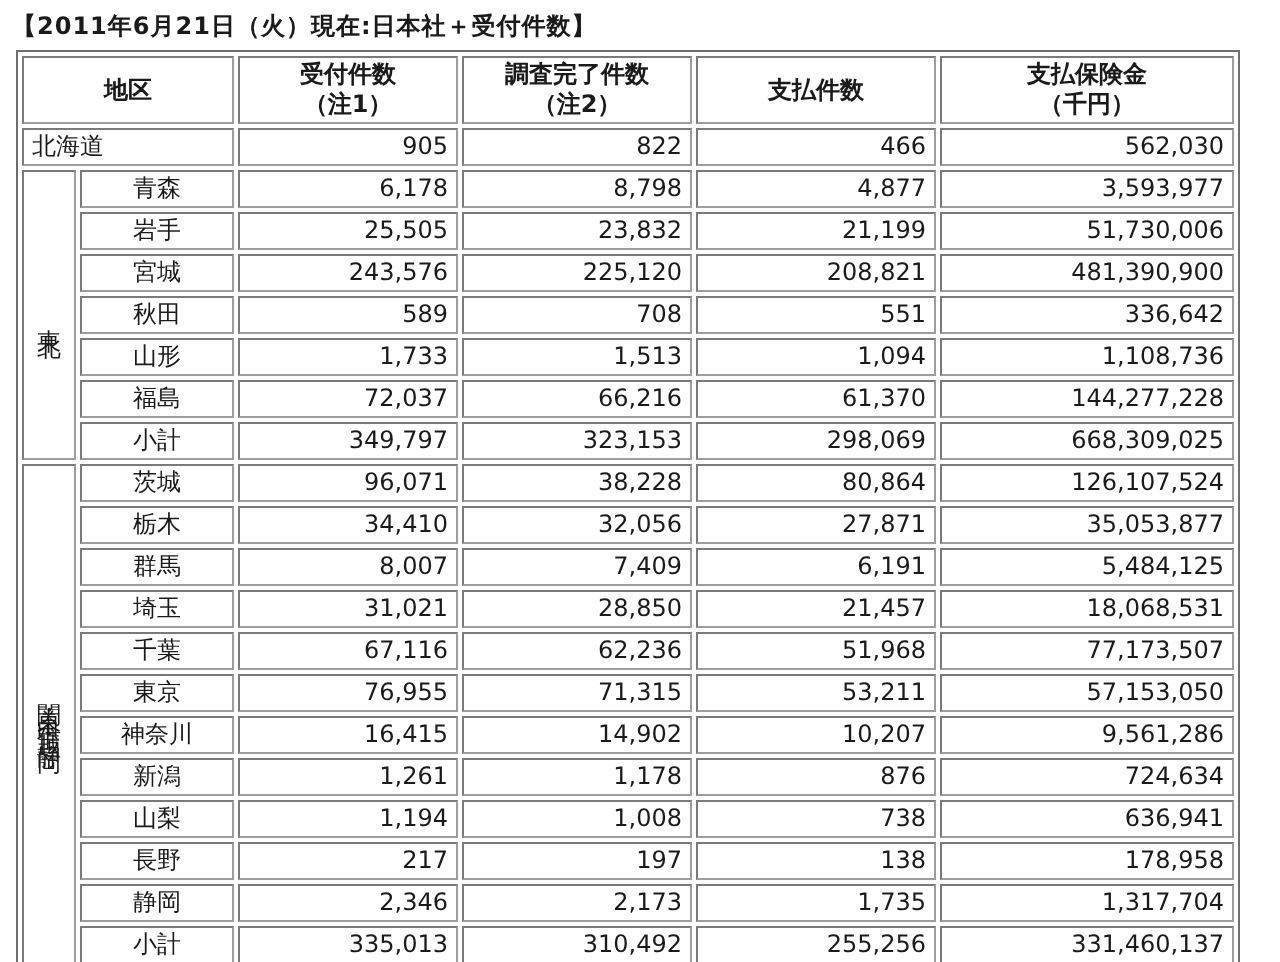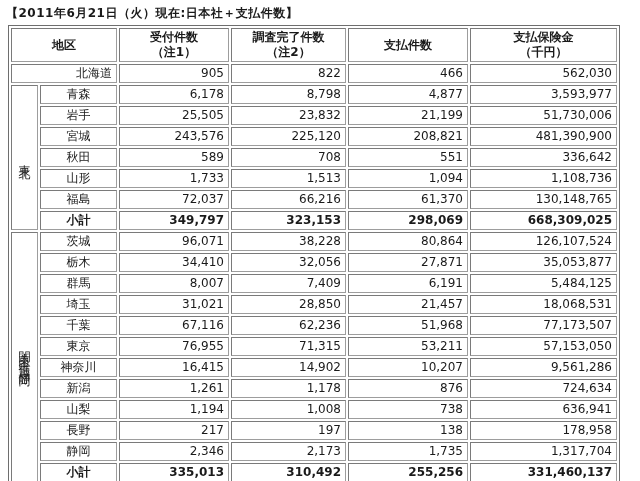--- a/index.html
+++ b/index.html
@@ -53,47 +53,47 @@
     white-space: pre-line;
     height: 32px;
     vertical-align: middle;
   }
   td.label {
     text-align: center;
     padding-left: 2px;
     white-space: nowrap;
     height: 17px;
   }
-  td.center { text-align: right; }
+  td.center { text-align: left; }
   td.num {
     text-align: right;
     padding-right: 5px;
     white-space: nowrap;
     height: 17px;
   }
   td.group-cell {
     text-align: center;
     vertical-align: middle;
     padding: 1px 2px;
   }
   .vtext {
     display: inline-block;
     writing-mode: vertical-rl;
     text-orientation: upright;
     letter-spacing: 3px;
     font-size: 12px;
     line-height: 1;
   }
-  .bold, .bold td, td.bold { font-weight: bold; }
+  .bold, .bold td, td.bold { font-weight: normal; }
 </style>
 </head>
 <body>
 
 <div class="page">
-  <div class="title">【2011年6月21日（火）現在:日本社＋支払件数】</div>
+  <div class="title">【2011年6月21日（火）現在:日本社＋受付件数】</div>
 
   <table class="claims">
     <colgroup>
       <col class="c-group">
         <col class="c-pref">
         <col class="c-v1">
         <col class="c-v2">
         <col class="c-v3">
         <col class="c-v4">
     </colgroup>
@@ -151,21 +151,21 @@
           <td class="num">1,733</td>
           <td class="num">1,513</td>
           <td class="num">1,094</td>
           <td class="num">1,108,736</td>
         </tr>
         <tr>
           <td class="label">福島</td>
           <td class="num">72,037</td>
           <td class="num">66,216</td>
           <td class="num">61,370</td>
-          <td class="num">130,148,765</td>
+          <td class="num">144,277,228</td>
         </tr>
         <tr class="bold">
           <td class="label">小計</td>
           <td class="num">349,797</td>
           <td class="num">323,153</td>
           <td class="num">298,069</td>
           <td class="num">668,309,025</td>
         </tr>
         <tr>
           <td class="group-cell" rowspan="12"><span class="vtext">関東・甲信越・静岡</span></td>

